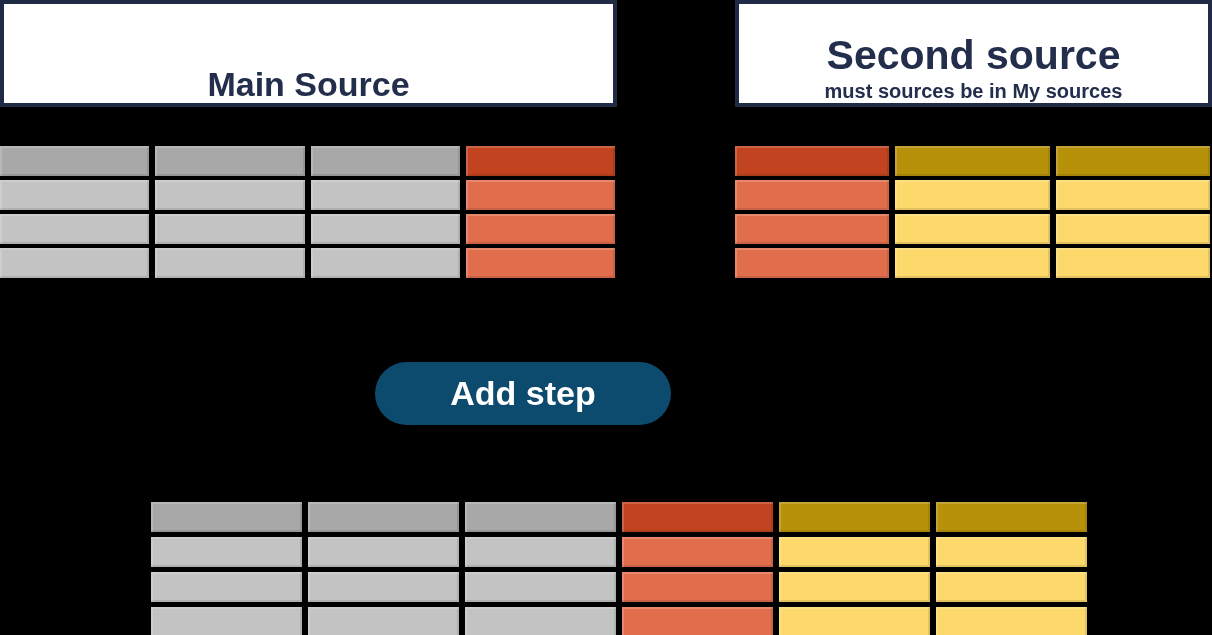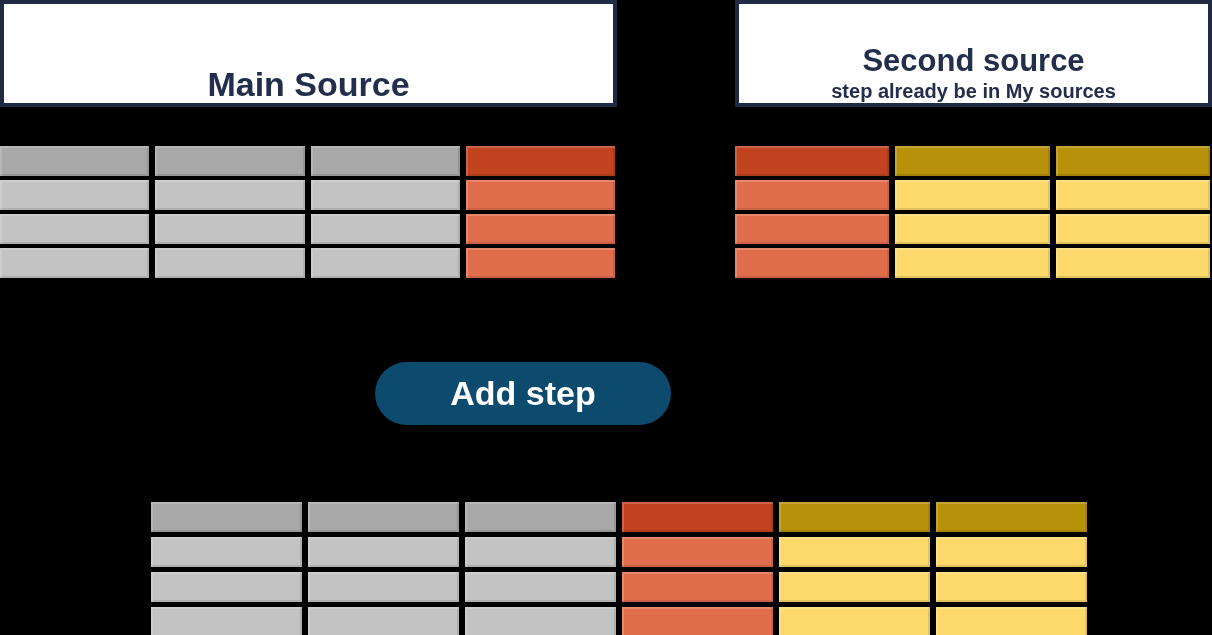--- a/index.html
+++ b/index.html
@@ -28,21 +28,21 @@
     text-align: center;
     color: #222e4b;
   }
   #main-source-box { left: 0; width: 617px; }
   #second-source-box { left: 735px; width: 477px; }
   .source-title {
     font-size: 34px;
     font-weight: bold;
     line-height: 1.1;
   }
-  #second-source-box .source-title { font-size: 31px; }
+  #second-source-box .source-title { font-size: 41px; }
   .source-subtitle {
     font-size: 20px;
     font-weight: bold;
     margin-top: 2px;
   }
   .data-table {
     position: absolute;
     display: grid;
     column-gap: 6px;
     row-gap: 4px;
@@ -91,21 +91,21 @@
 </style>
 </head>
 <body>
 
 <div class="source-box" id="main-source-box">
   <div class="source-title">Main Source</div>
 </div>
 
 <div class="source-box" id="second-source-box">
   <div class="source-title">Second source</div>
-  <div class="source-subtitle">step already be in My sources</div>
+  <div class="source-subtitle">must sources be in My sources</div>
 </div>
 
 <div class="data-table" id="main-source-table" data-table="tables.main_source">
     <div class="cell" style="background: rgb(168, 168, 168);"></div>
     <div class="cell" style="background: rgb(168, 168, 168);"></div>
     <div class="cell" style="background: rgb(168, 168, 168);"></div>
     <div class="cell" style="background: rgb(193, 67, 31);"></div>
     <div class="cell" style="background: rgb(195, 195, 195);"></div>
     <div class="cell" style="background: rgb(195, 195, 195);"></div>
     <div class="cell" style="background: rgb(195, 195, 195);"></div>

